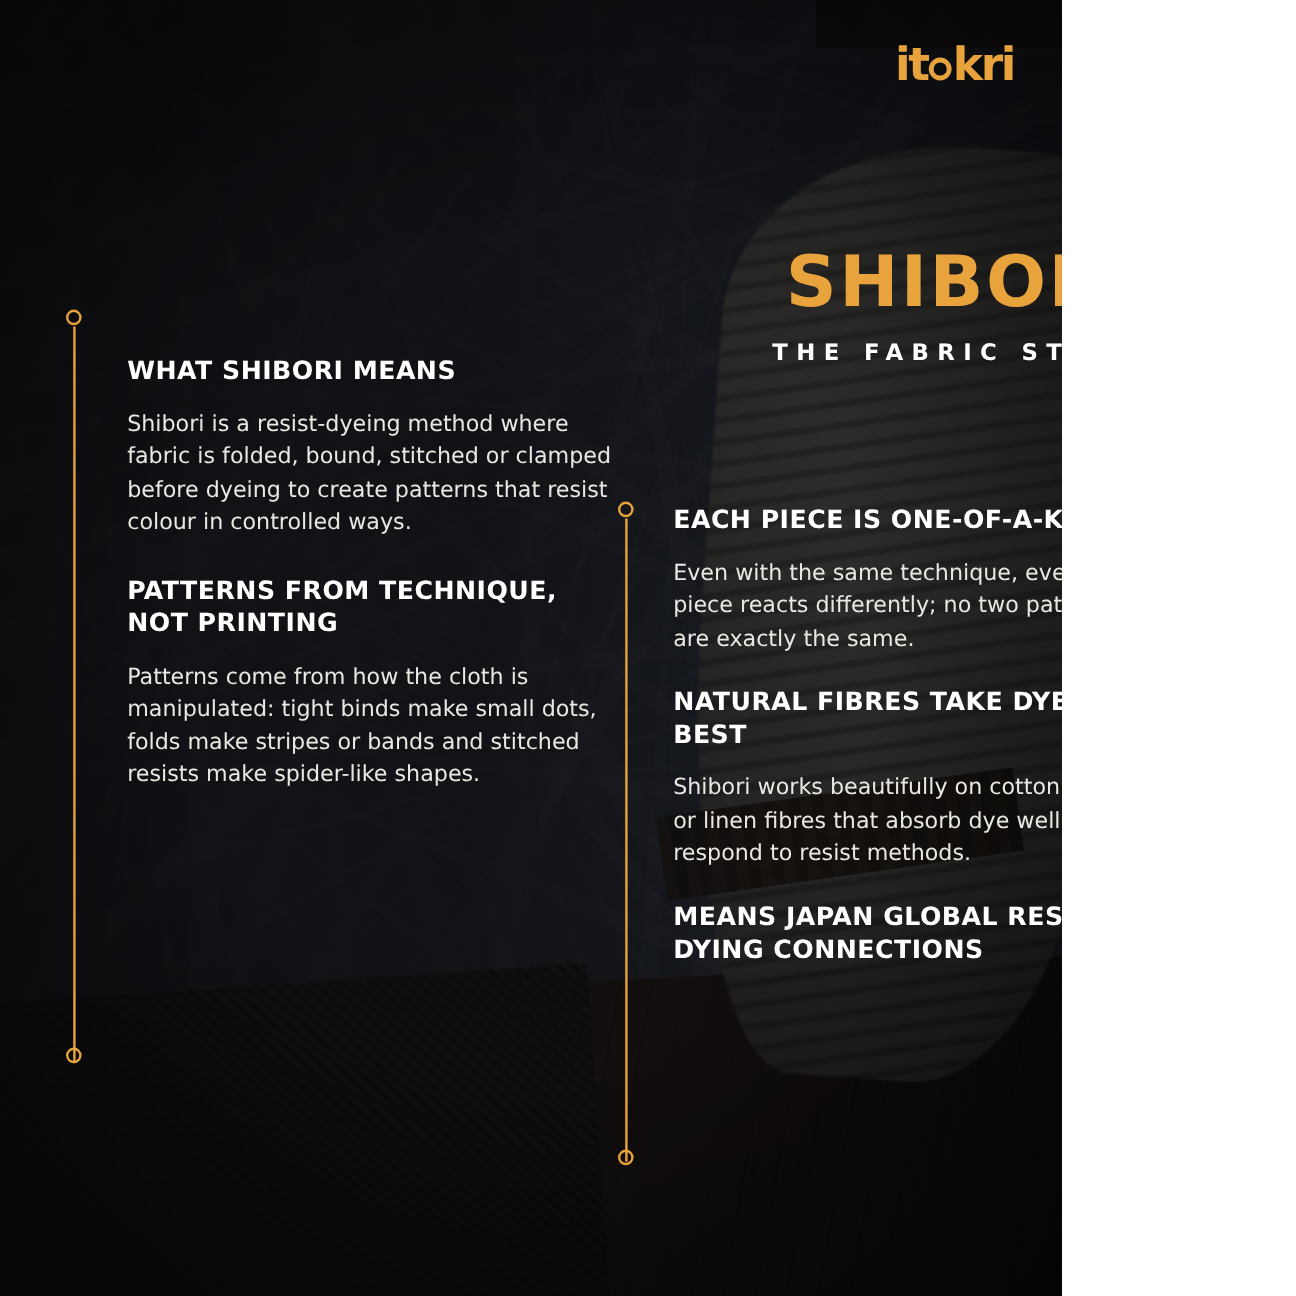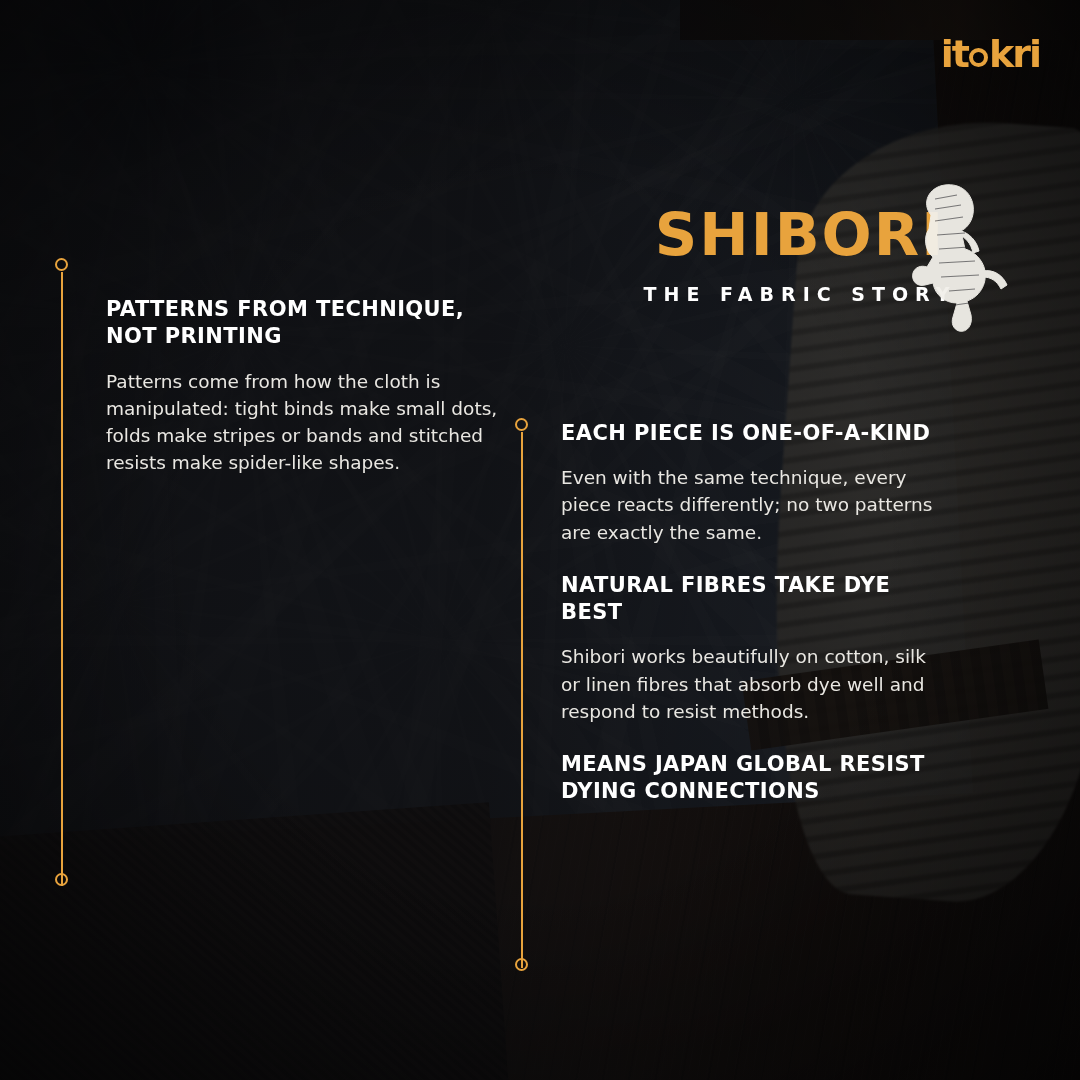--- a/index.html
+++ b/index.html
@@ -4,21 +4,21 @@
 <style>
   * { box-sizing: border-box; margin: 0; padding: 0; }
   html, body {
     width: 1080px;
     height: 1080px;
     overflow: hidden;
     font-family: "Liberation Sans", sans-serif;
   }
   #poster {
     position: relative;
-    width: 1080px;
+    width: 885px;
     height: 1080px;
     background: #6d28d9;
     overflow: hidden;
   }
 
   
   .bg-layer { position: absolute; inset: 0; }
 
   
   .bg-wood {
@@ -269,20 +269,24 @@
 
     <div class="rail left"></div>
     <div class="dot l-top"></div>
     <div class="dot l-bot"></div>
     <div class="rail right"></div>
     <div class="dot r-top"></div>
     <div class="dot r-bot"></div>
 
     <div class="col col-left">
       <div class="item">
+        <h3>WHAT SHIBORI MEANS</h3>
+        <p>Shibori is a resist-dyeing method where fabric is folded, bound, stitched or clamped before dyeing to create patterns that resist colour in controlled ways.</p>
+      </div>
+      <div class="item">
         <h3>PATTERNS FROM TECHNIQUE, NOT PRINTING</h3>
         <p>Patterns come from how the cloth is manipulated: tight binds make small dots, folds make stripes or bands and stitched resists make spider-like shapes.</p>
       </div>
     </div>
 
     <div class="col col-right">
       <div class="item">
         <h3>EACH PIECE IS ONE-OF-A-KIND</h3>
         <p>Even with the same technique, every piece reacts differently; no two patterns are exactly the same.</p>
       </div>

